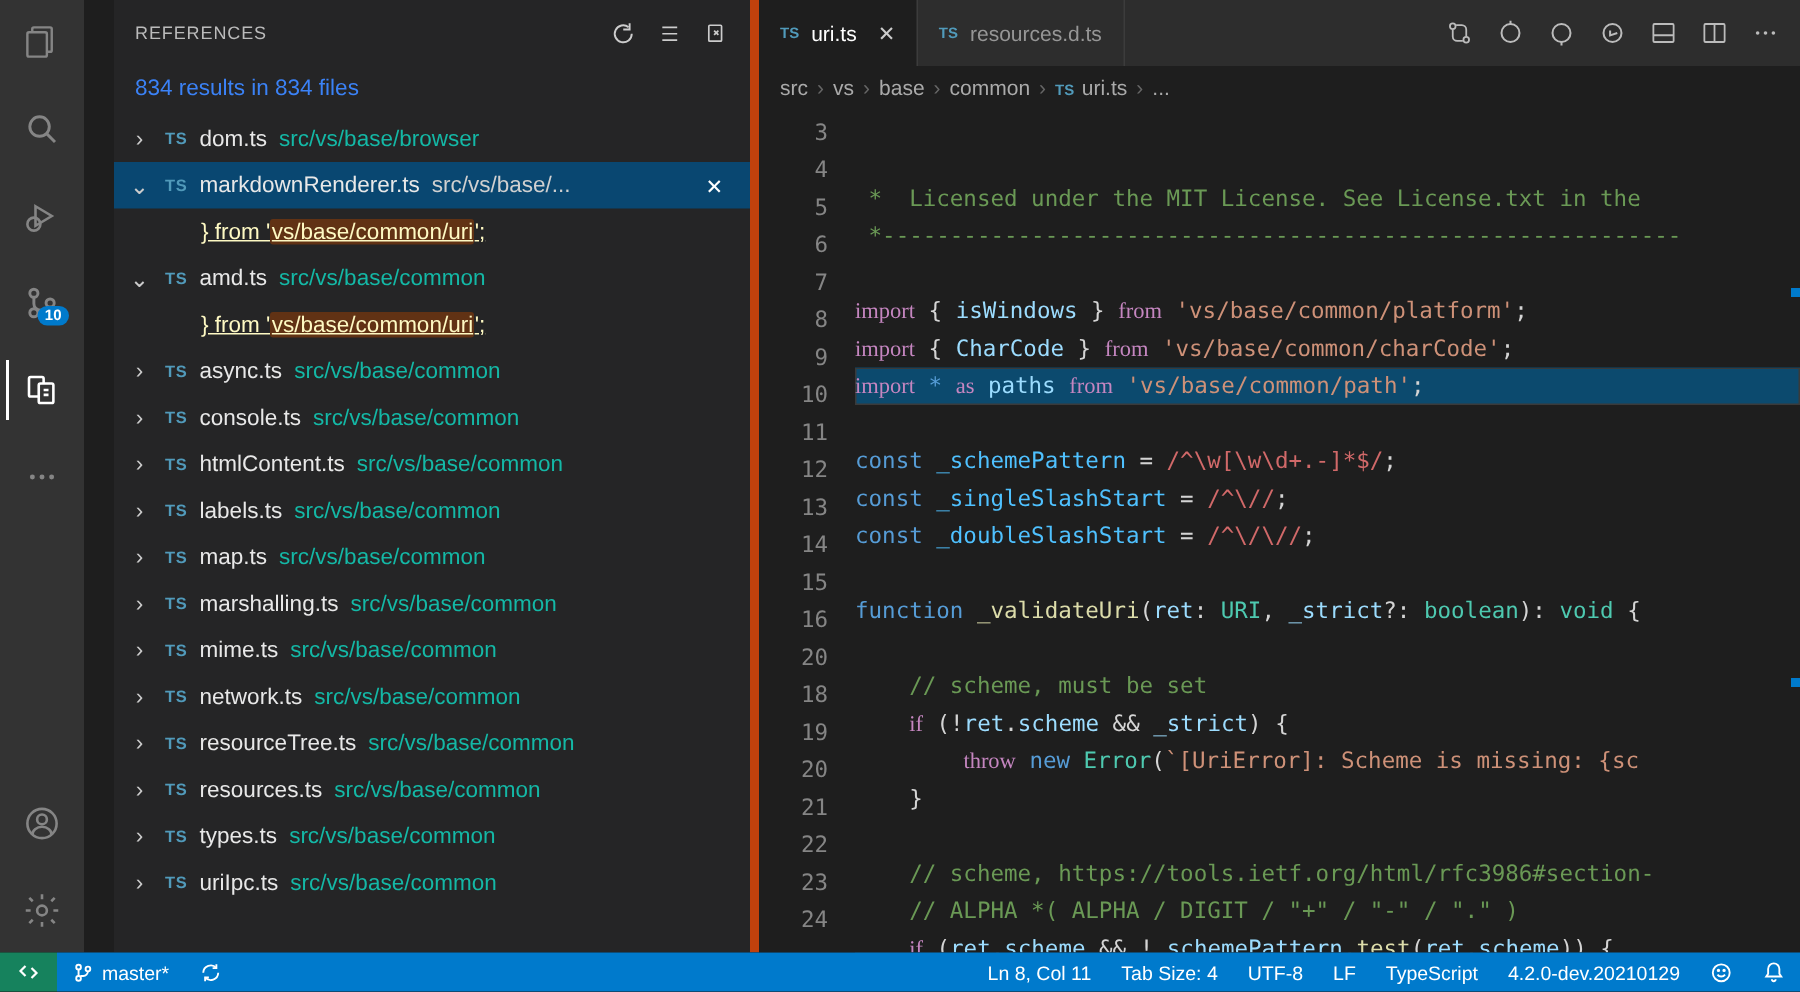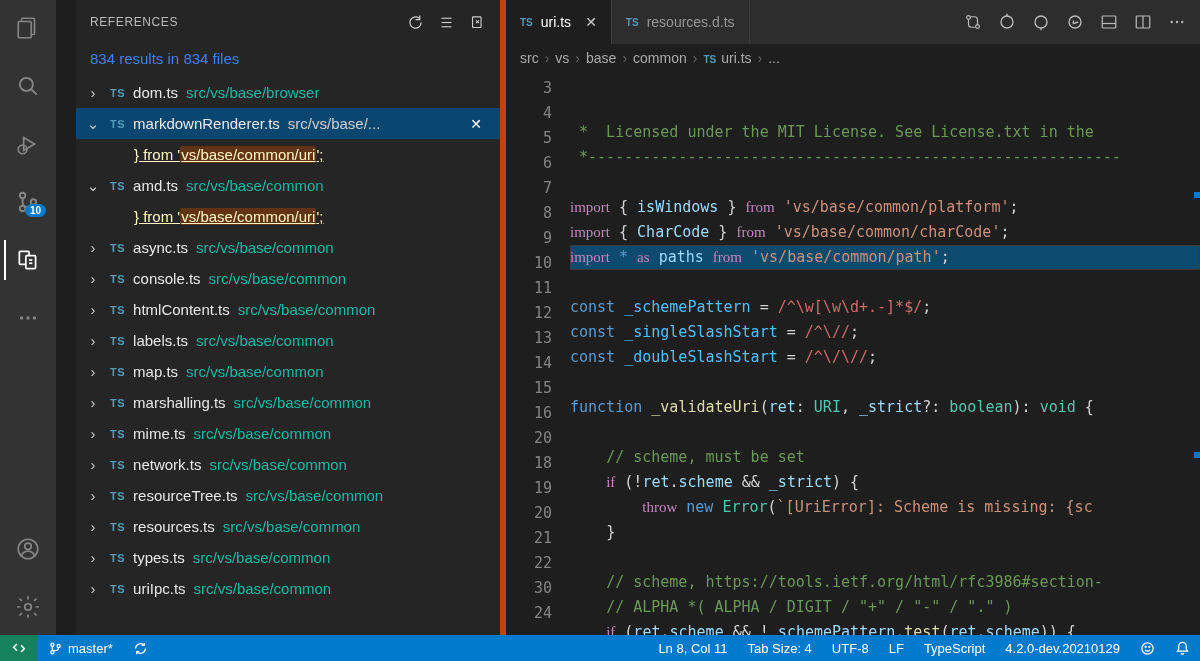--- a/index.html
+++ b/index.html
@@ -399,21 +399,21 @@
           <div>13</div>
           <div>14</div>
           <div>15</div>
           <div>16</div>
           <div>20</div>
           <div>18</div>
           <div>19</div>
           <div>20</div>
           <div>21</div>
           <div>22</div>
-          <div>30</div>
+          <div>23</div>
           <div>24</div>
         </div>
       <div class="code" id="code"><div class="line"><span class="cm"> *  Licensed under the MIT License. See License.txt in the </span></div><div class="line"><span class="cm"> *-----------------------------------------------------------</span></div><div class="line">&nbsp;</div><div class="line"><span class="kw">import</span><span></span><span class="wh"> </span><span>{ </span><span class="va">isWindows</span><span> } </span><span class="kw">from</span><span> </span><span class="str">'vs/base/common/platform'</span><span>;</span></div><div class="line"><span class="kw">import</span><span> { </span><span class="va">CharCode</span><span> } </span><span class="kw">from</span><span> </span><span class="str">'vs/base/common/charCode'</span><span>;</span></div><div class="line active-line"><span class="kw">import</span><span> </span><span class="cn">*</span><span> </span><span class="kw">as</span><span> </span><span class="va">paths</span><span> </span><span class="kw">from</span><span> </span><span class="str">'vs/base/common/path'</span><span>;</span></div><div class="line">&nbsp;</div><div class="line"><span class="cn">const</span><span> </span><span class="br">_schemePattern</span><span> = </span><span class="re">/^\w[\w\d+.-]*$/</span><span>;</span></div><div class="line"><span class="cn">const</span><span> </span><span class="br">_singleSlashStart</span><span> = </span><span class="re">/^\//</span><span>;</span></div><div class="line"><span class="cn">const</span><span> </span><span class="br">_doubleSlashStart</span><span> = </span><span class="re">/^\/\//</span><span>;</span></div><div class="line">&nbsp;</div><div class="line"><span class="cn">function</span><span> </span><span class="fn">_validateUri</span><span>(</span><span class="va">ret</span><span>: </span><span class="type">URI</span><span>, </span><span class="va">_strict</span><span>?: </span><span class="type">boolean</span><span>)</span><span>: </span><span class="type">void</span><span> {</span></div><div class="line">&nbsp;</div><div class="line"><span class="ws">    </span><span class="cm">// scheme, must be set</span></div><div class="line"><span class="ws">    </span><span class="kw">if</span><span> (!</span><span class="va">ret</span><span>.</span><span class="va">scheme</span><span> &amp;&amp; </span><span class="va">_strict</span><span>) {</span></div><div class="line"><span class="ws">        </span><span class="kw">throw</span><span> </span><span class="cn">new</span><span> </span><span class="type">Error</span><span>(</span><span class="str">`[UriError]: Scheme is missing: {sc</span></div><div class="line"><span class="ws">    </span><span>}</span></div><div class="line">&nbsp;</div><div class="line"><span class="ws">    </span><span class="cm">// scheme, https://tools.ietf.org/html/rfc3986#section-</span></div><div class="line"><span class="ws">    </span><span class="cm">// ALPHA *( ALPHA / DIGIT / "+" / "-" / "." )</span></div><div class="line"><span class="ws">    </span><span class="kw">if</span><span> (</span><span class="va">ret</span><span>.</span><span class="va">scheme</span><span> &amp;&amp; !</span><span class="va">_schemePattern</span><span>.</span><span class="fn">test</span><span>(</span><span class="va">ret</span><span>.</span><span class="va">scheme</span><span>)) {</span></div><div class="line"><span class="ws">        </span><span class="kw">throw</span><span> </span><span class="cn">new</span><span> </span><span class="type">Error</span><span>(</span><span class="str">'[UriError]: Scheme contains illega</span></div></div>
       <div class="code-scroll">
         <div class="mark" style="background:#007acc; top:120px;"></div>
         <div class="mark" style="background:#007acc; top:380px;"></div>
       </div>
     </div>
   </div>
 </div>

